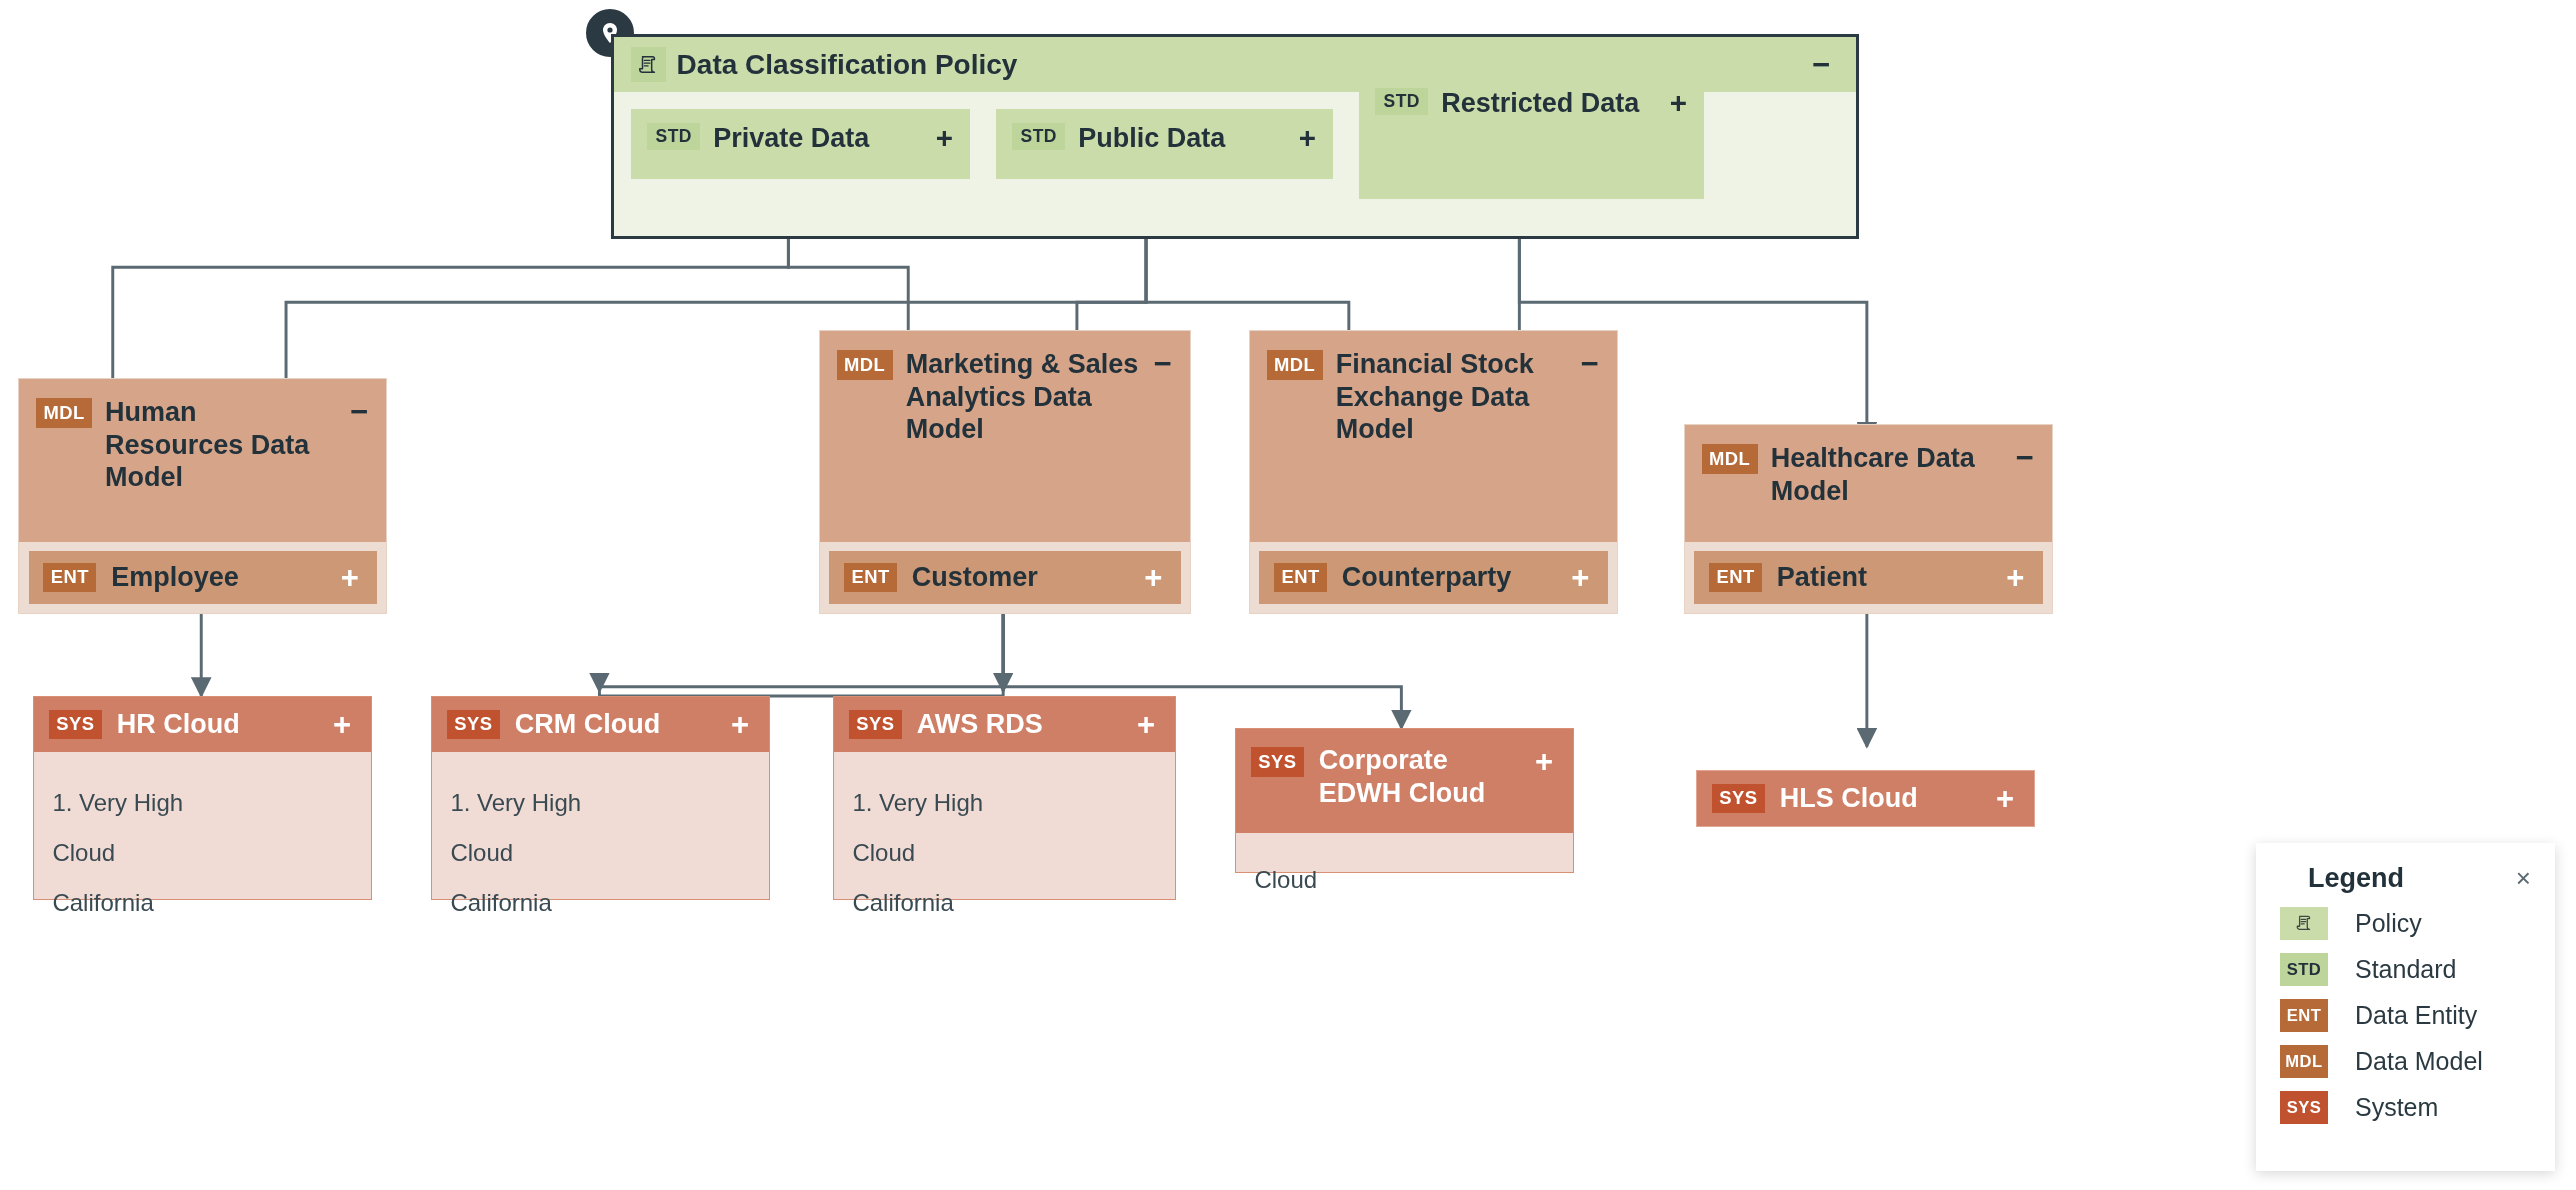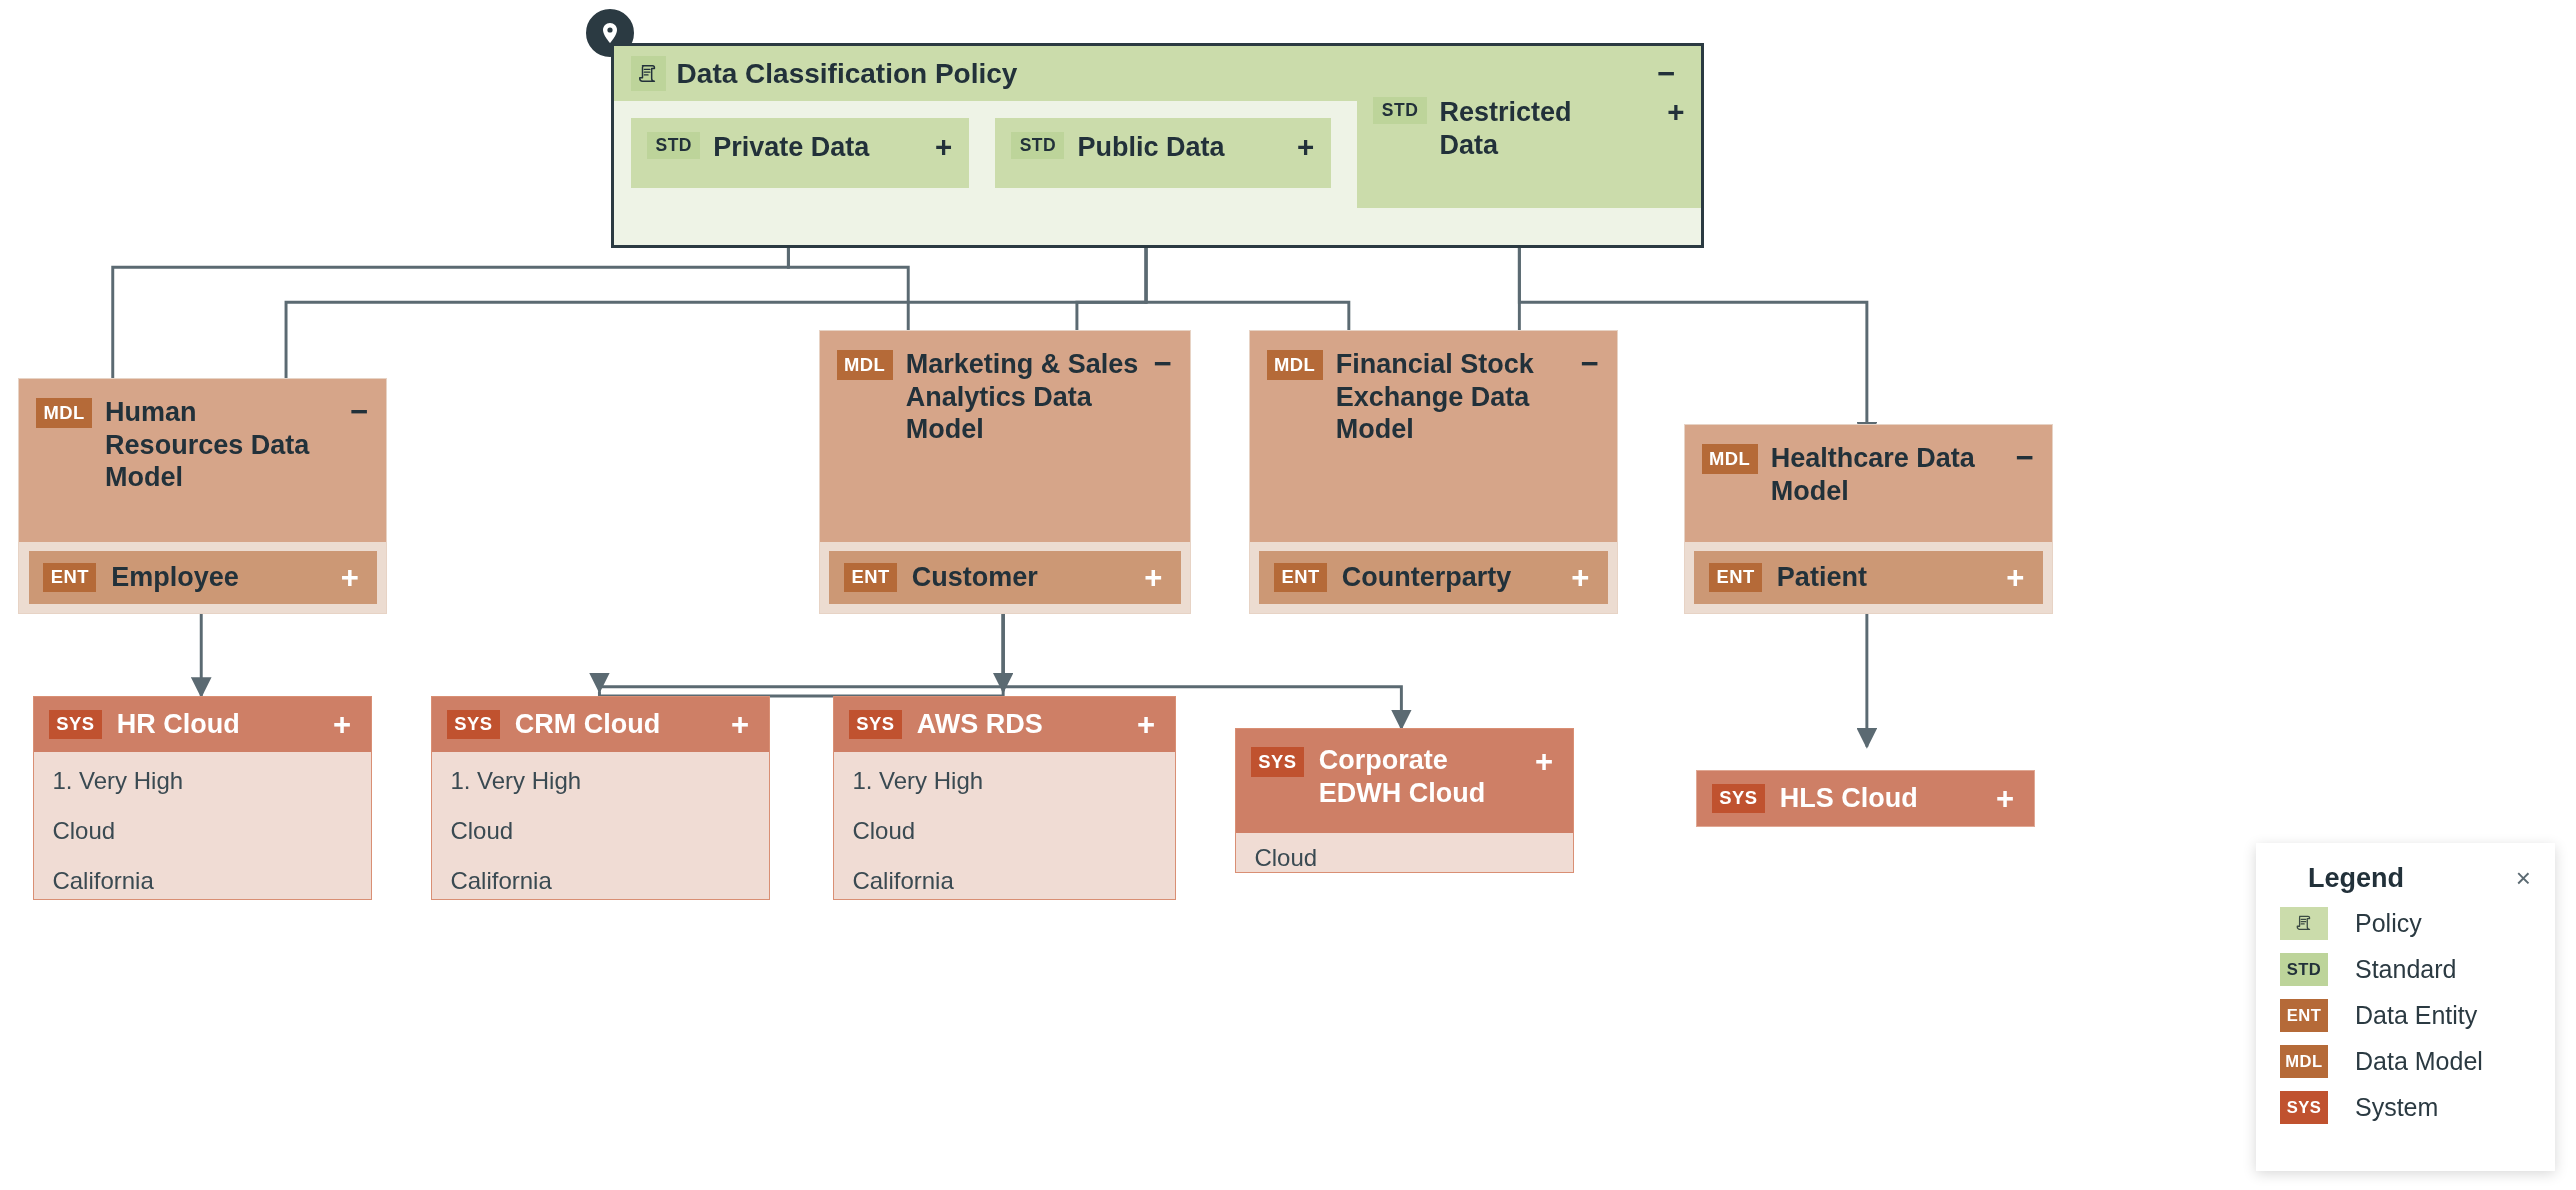--- a/index.html
+++ b/index.html
@@ -15,21 +15,21 @@
   .card{position:absolute;box-sizing:border-box;}
   .badge{
     display:inline-flex;align-items:center;justify-content:center;
     font-weight:bold;letter-spacing:0.5px;line-height:1;flex:0 0 auto;
   }
   .ttl{flex:1 1 auto;font-weight:bold;line-height:1.22;}
   .tog{flex:0 0 auto;font-weight:bold;line-height:1;}
 
   
   .policy{
-    left:611px;top:43px;width:1093px;height:205px;
+    left:611px;top:34px;width:1248px;height:205px;
     background:#eef3e6;border:3.7px solid #2b3a42;
   }
   .policy-hdr{
     height:55px;background:#cbdcab;display:flex;align-items:center;
     gap:11px;padding:0 26px 0 16.6px;
   }
   .policy-ico{
     width:35px;height:35px;background:#bdd49a;display:flex;
     align-items:center;justify-content:center;flex:0 0 auto;
   }
@@ -67,21 +67,21 @@
   
   .sys{background:#f0dcd4;border:0.9px solid #d98f74;}
   .sys-hdr{background:#ce7f66;display:flex;align-items:flex-start;gap:14.8px;padding:0 20px 0 14.8px;}
   .sys-hdr.one{height:55px;align-items:center;}
   .sys-hdr.two{height:89px;padding-top:14.8px;}
   .sys-hdr .badge{background:#c0522f;color:#fff;font-size:18.4px;padding:5.5px 7.4px;}
   .sys-hdr.two .badge{margin-top:3.7px;}
   .sys-hdr .ttl{font-size:27px;color:#ffffff;font-weight:bold;line-height:1.24;}
   .sys-hdr .tog{font-size:31px;color:#ffffff;}
   .sys-hdr.two .tog{margin-top:1.8px;}
-  .sys-body{padding:16.6px 18.4px 0 18.4px;}
+  .sys-body{padding:16.6px 18.4px 0 18.4px;margin-top:22px;}
   .sys-body .ln{font-size:24px;color:#3a4a52;line-height:1;margin-bottom:26px;}
 
   
   .pin{
     position:absolute;left:583px;top:5.5px;width:48px;height:48px;border-radius:50%;
     background:#2b3a42;border:3.7px solid #ffffff;display:flex;align-items:center;justify-content:center;
   }
 
   
   .legend{

